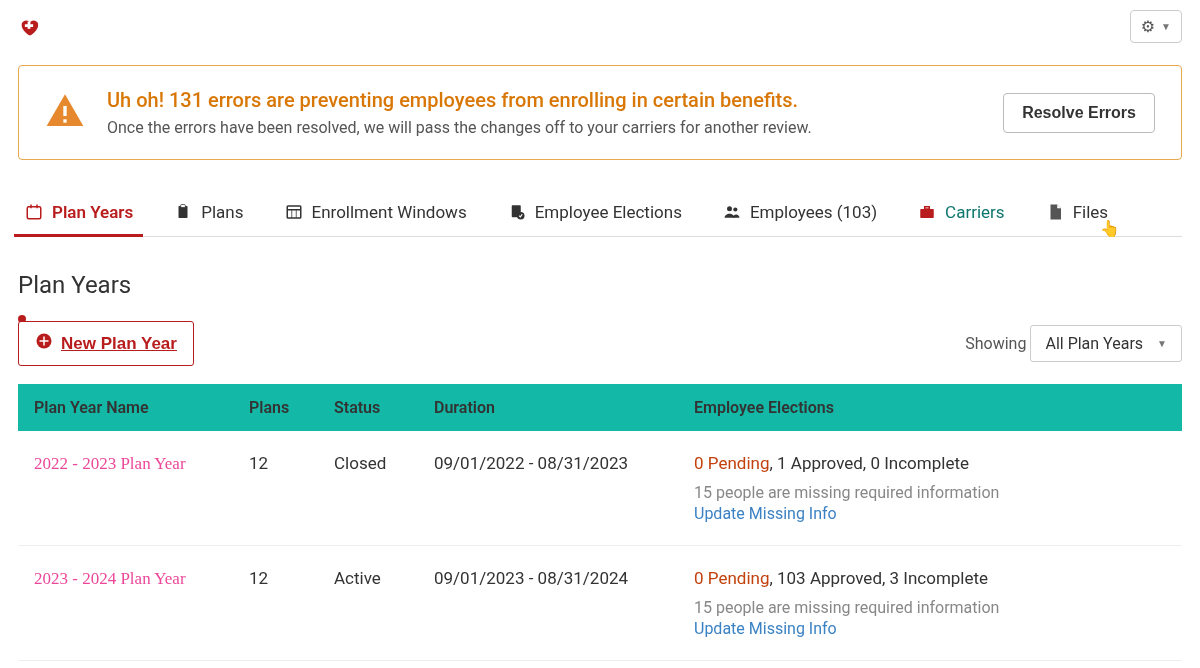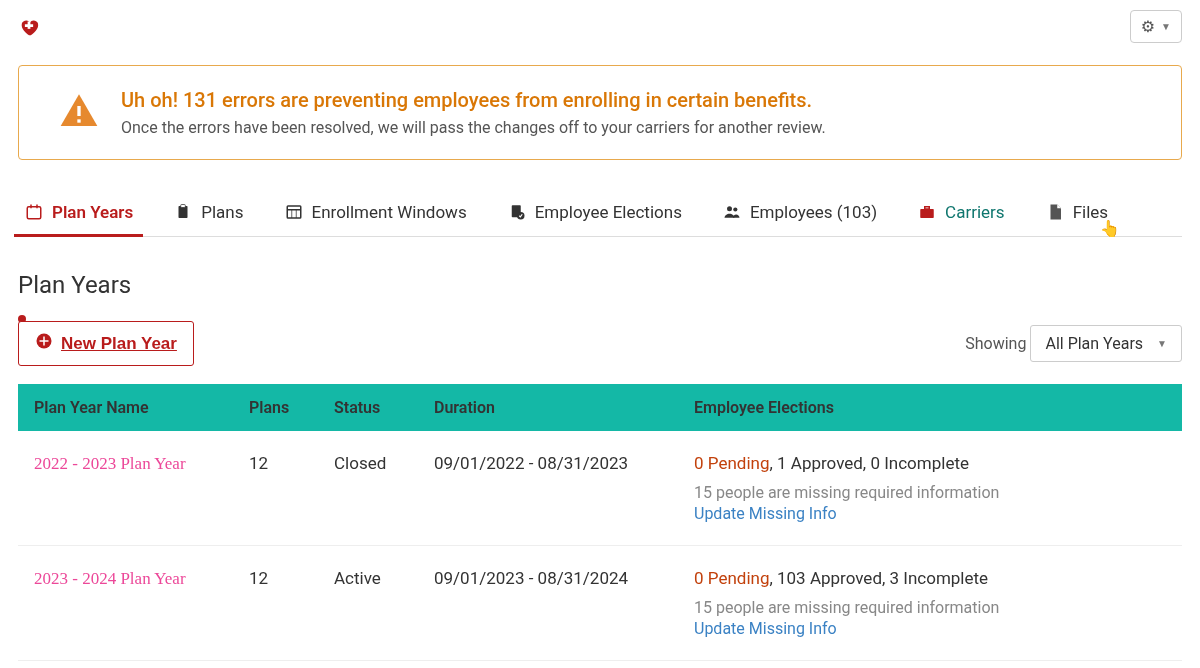--- a/index.html
+++ b/index.html
@@ -6,21 +6,21 @@
     body { font-family: -apple-system, BlinkMacSystemFont, "Segoe UI", Roboto, sans-serif; font-size: 16px; color: #333; background: #fff; padding: 10px 18px; width: 1200px; }
     
     .header-row { display: flex; align-items: center; justify-content: space-between; margin-bottom: 22px; }
     .page-title-wrap { display: flex; align-items: center; gap: 10px; }
     .page-title { font-size: 22px; font-weight: 600; color: #333; }
     .heart-badge { width: 22px; height: 22px; display:flex; align-items:center; justify-content:center; }
     .settings-btn { border: 1px solid #ccc; border-radius: 4px; padding: 6px 10px; display: flex; align-items: center; gap: 6px; cursor: pointer; background:#fff; }
     .gear { font-size: 16px; color: #555; }
     .caret-down { font-size: 10px; color: #777; }
 
-    .alert-box { border: 1px solid #e8a94d; border-radius: 4px; padding: 22px 40px; display: flex; align-items: center; gap: 22px; margin-bottom: 32px; }
+    .alert-box { border: 1px solid #e8a94d; border-radius: 4px; padding: 22px 26px; display: flex; align-items: center; gap: 22px; margin-bottom: 32px; }
     .alert-icon { color: #e6892e; flex-shrink:0; }
     .alert-text { flex: 1; }
     .alert-title { color: #d97706; font-size: 20px; font-weight: 500; margin-bottom: 6px; }
     .alert-sub { color: #555; font-size: 16px; }
     .resolve-btn { border: 1px solid #bbb; border-radius: 4px; padding: 10px 18px; font-size: 16px; font-weight: 600; color: #333; background: #fff; cursor: pointer; }
 
     .tabs { display: flex; align-items: center; gap: 36px; border-bottom: 1px solid #ddd; padding-left: 4px; }
     .tab { display: flex; align-items: center; gap: 8px; padding: 10px 2px 14px 2px; cursor: pointer; color: #333; font-size: 17px; position: relative; }
     .tab.active { color: #b91c1c; font-weight: 600; }
     .tab.active::after { content:''; position:absolute; left:-8px; right:-8px; bottom:-1px; height:3px; background:#b91c1c; }
@@ -71,20 +71,21 @@
     <svg viewBox="0 0 24 24" width="40" height="40">
         <path fill="#e6892e" d="M12 2 1 21h22L12 2z"></path>
         <rect x="11" y="9" width="2" height="6" fill="#fff"></rect>
         <rect x="11" y="17" width="2" height="2" fill="#fff"></rect>
       </svg>
   </span>
   <div class="alert-text">
     <div class="alert-title">Uh oh! 131 errors are preventing employees from enrolling in certain benefits.</div>
     <div class="alert-sub">Once the errors have been resolved, we will pass the changes off to your carriers for another review.</div>
   </div>
+  <button class="resolve-btn">Resolve Errors</button>
 </div>
 
 <div class="tabs">
   <div class="tab active">
     <span class="ticon">
         <svg viewBox="0 0 24 24" width="18" height="18" fill="currentColor">
           <rect x="3" y="5" width="18" height="16" rx="2" fill="none" stroke="currentColor" stroke-width="2"></rect>
           <rect x="7" y="2" width="2" height="5"></rect>
           <rect x="15" y="2" width="2" height="5"></rect>
         </svg>

